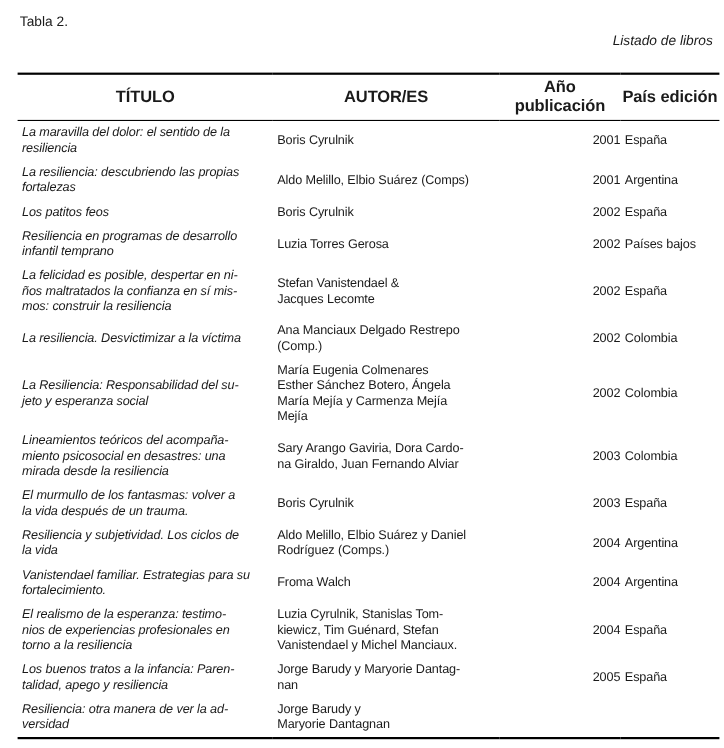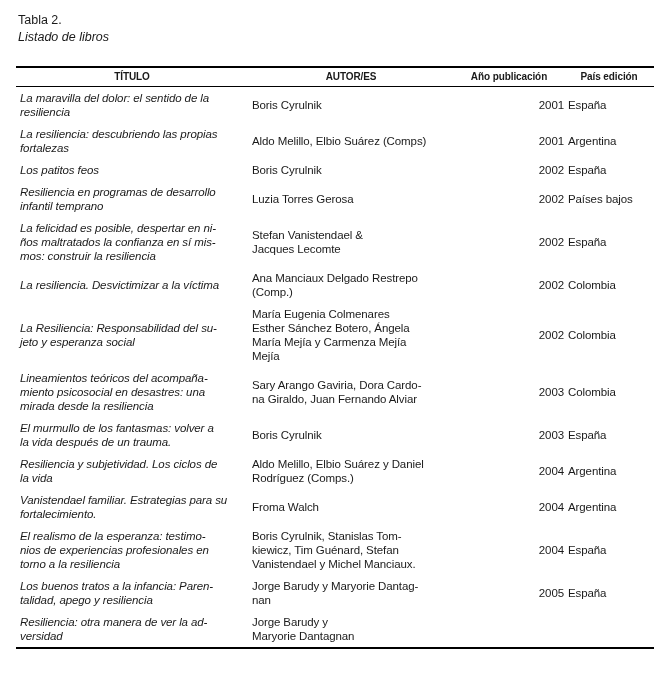--- a/index.html
+++ b/index.html
@@ -22,31 +22,32 @@
     margin-left: 2px;
     font-size: 12.5px;
     line-height: 15px;
   }
   .caption .caption-number {
     font-style: normal;
   }
   .caption .caption-title {
     font-style: italic;
     margin-top: 2px;
+    text-align: right;
   }
   table.books {
     margin-top: 21px;
     width: 638px;
     border-collapse: collapse;
     table-layout: fixed;
     border-top: 2px solid #000000;
     border-bottom: 2px solid #000000;
   }
   thead th {
-    font-size: 10px;
+    font-size: 15px;
     font-weight: 700;
     letter-spacing: -0.1px;
     padding: 3px 0 4px 0;
     border-bottom: 1.5px solid #000000;
     text-align: center;
     vertical-align: middle;
   }
   tbody td {
     font-size: 11.5px;
     line-height: 14px;
@@ -178,21 +179,21 @@
         <td class="c-title">Vanistendael familiar. Estrategias para su
 fortalecimiento.</td>
         <td class="c-authors">Froma Walch</td>
         <td class="c-year">2004</td>
         <td class="c-country">Argentina</td>
       </tr>
       <tr>
         <td class="c-title">El realismo de la esperanza: testimo-
 nios de experiencias profesionales en
 torno a la resiliencia</td>
-        <td class="c-authors">Boris Cyrulnik, Stanislas Tom-
+        <td class="c-authors">Luzia Cyrulnik, Stanislas Tom-
 kiewicz, Tim Guénard, Stefan
 Vanistendael y Michel Manciaux.</td>
         <td class="c-year">2004</td>
         <td class="c-country">España</td>
       </tr>
       <tr>
         <td class="c-title">Los buenos tratos a la infancia: Paren-
 talidad, apego y resiliencia</td>
         <td class="c-authors">Jorge Barudy y Maryorie Dantag-
 nan</td>

